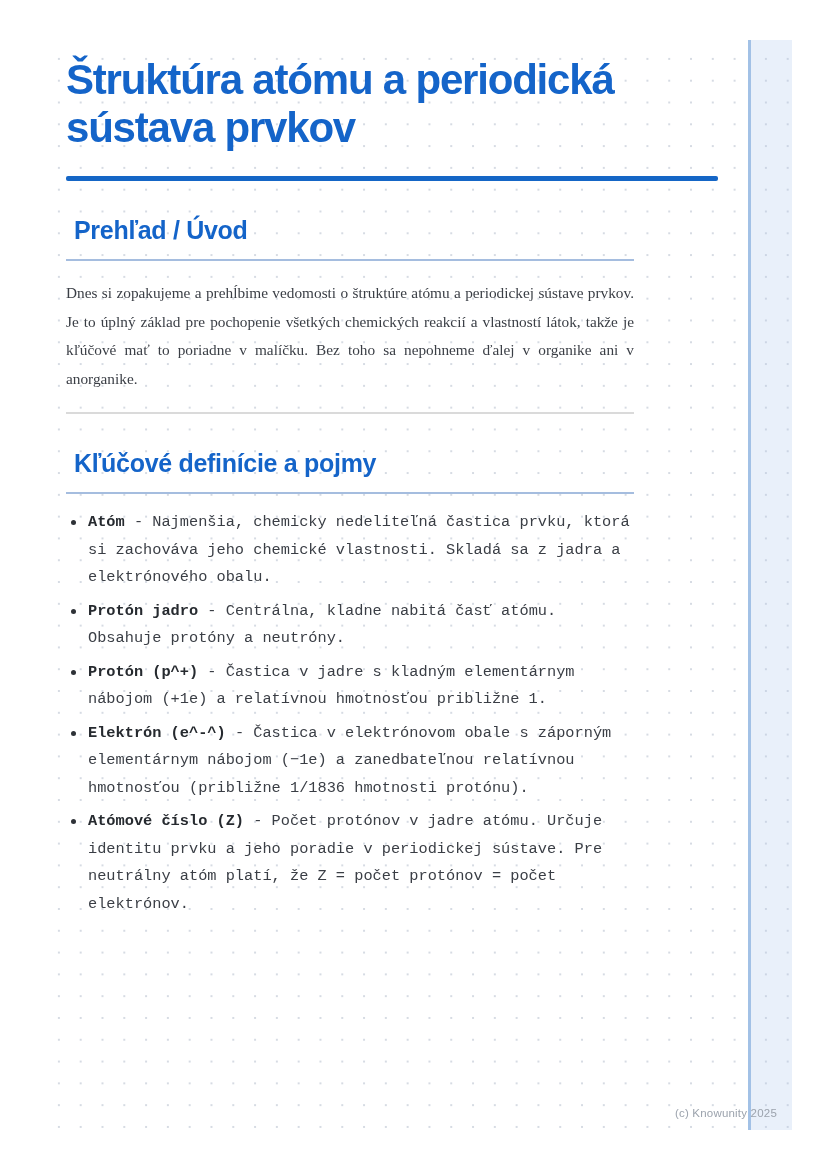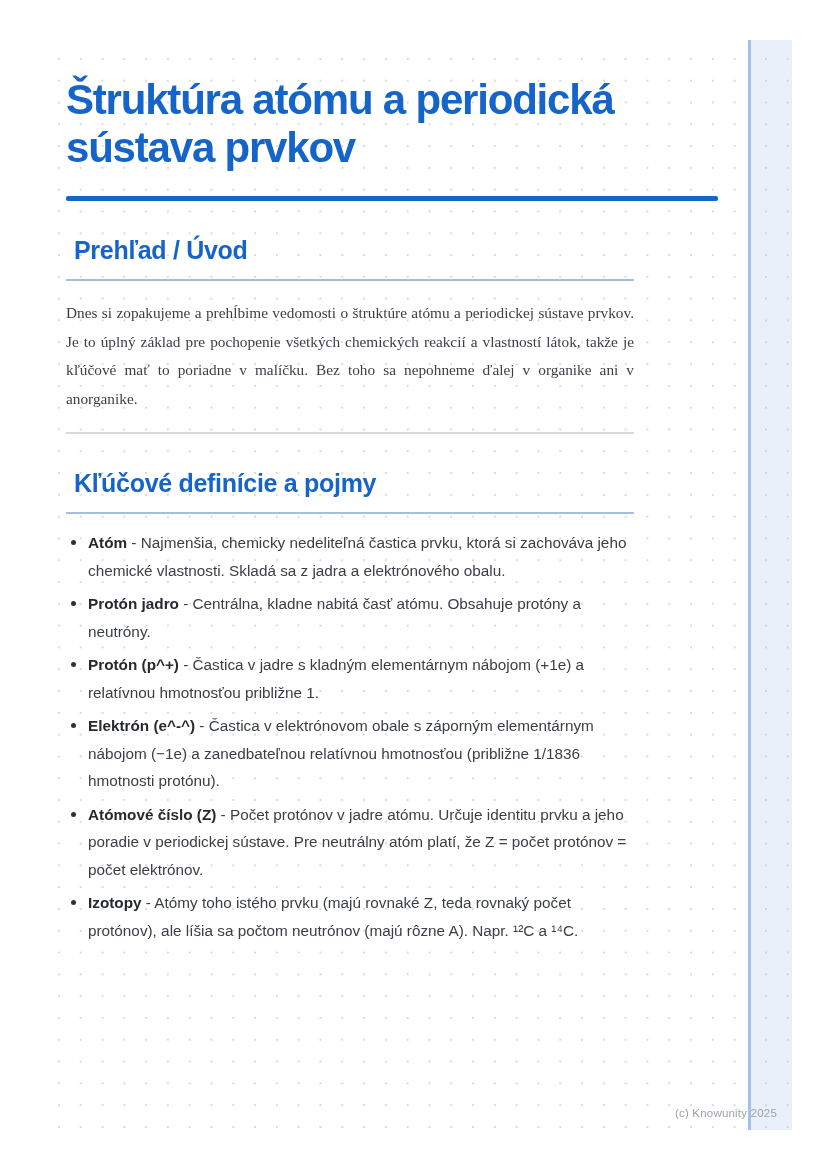--- a/index.html
+++ b/index.html
@@ -34,21 +34,21 @@
     height: 100%;
     background-color: #e9f0fa;
     border-left: 3px solid #a2c1e6;
     background-image: radial-gradient(circle, #ccd5e4 1.1px, rgba(255,255,255,0) 1.45px);
     background-size: 21.8px 21.8px;
     background-position: 4px 8px;
   }
   .content {
     position: absolute;
     left: 22px;
-    top: 36px;
+    top: 16px;
     width: 582px;
   }
   h1.page-title {
     margin: 0;
     font-size: 42px;
     line-height: 48px;
     font-weight: 700;
     letter-spacing: -1.2px;
     color: #1464c9;
   }
@@ -87,20 +87,21 @@
     width: 568px;
     height: 2px;
     background: #dadada;
     margin-top: 19px;
   }
   ul.definition-list {
     list-style: none;
     margin: 15px 0 0 0;
     padding: 0;
     width: 572px;
+    font-family: Liberation Mono, monospace;
   }
   ul.definition-list li {
     position: relative;
     padding-left: 22px;
     margin: 0 0 6px 0;
     font-size: 15.3px;
     line-height: 27.5px;
     color: #3a3e45;
   }
   ul.definition-list li .bullet-dot {
@@ -156,20 +157,17 @@
   </li>
         <li>
     <span class="bullet-dot"></span><span class="term">Protón (p^+)</span><span> - </span><span class="def">Častica v jadre s kladným elementárnym nábojom (+1e) a relatívnou hmotnosťou približne 1.</span>
   </li>
         <li>
     <span class="bullet-dot"></span><span class="term">Elektrón (e^-^)</span><span> - </span><span class="def">Častica v elektrónovom obale s záporným elementárnym nábojom (−1e) a zanedbateľnou relatívnou hmotnosťou (približne 1/1836 hmotnosti protónu).</span>
   </li>
         <li>
     <span class="bullet-dot"></span><span class="term">Atómové číslo (Z)</span><span> - </span><span class="def">Počet protónov v jadre atómu. Určuje identitu prvku a jeho poradie v periodickej sústave. Pre neutrálny atóm platí, že Z = počet protónov = počet elektrónov.</span>
   </li>
-        <li>
-    <span class="bullet-dot"></span><span class="term">Izotopy</span><span> - </span><span class="def">Atómy toho istého prvku (majú rovnaké Z, teda rovnaký počet protónov), ale líšia sa počtom neutrónov (majú rôzne A). Napr. ¹²C a ¹⁴C.</span>
-  </li>
       </ul>
   </div>
 
   <div class="watermark">(c) Knowunity 2025</div>
 </div>
 
 </body></html>

